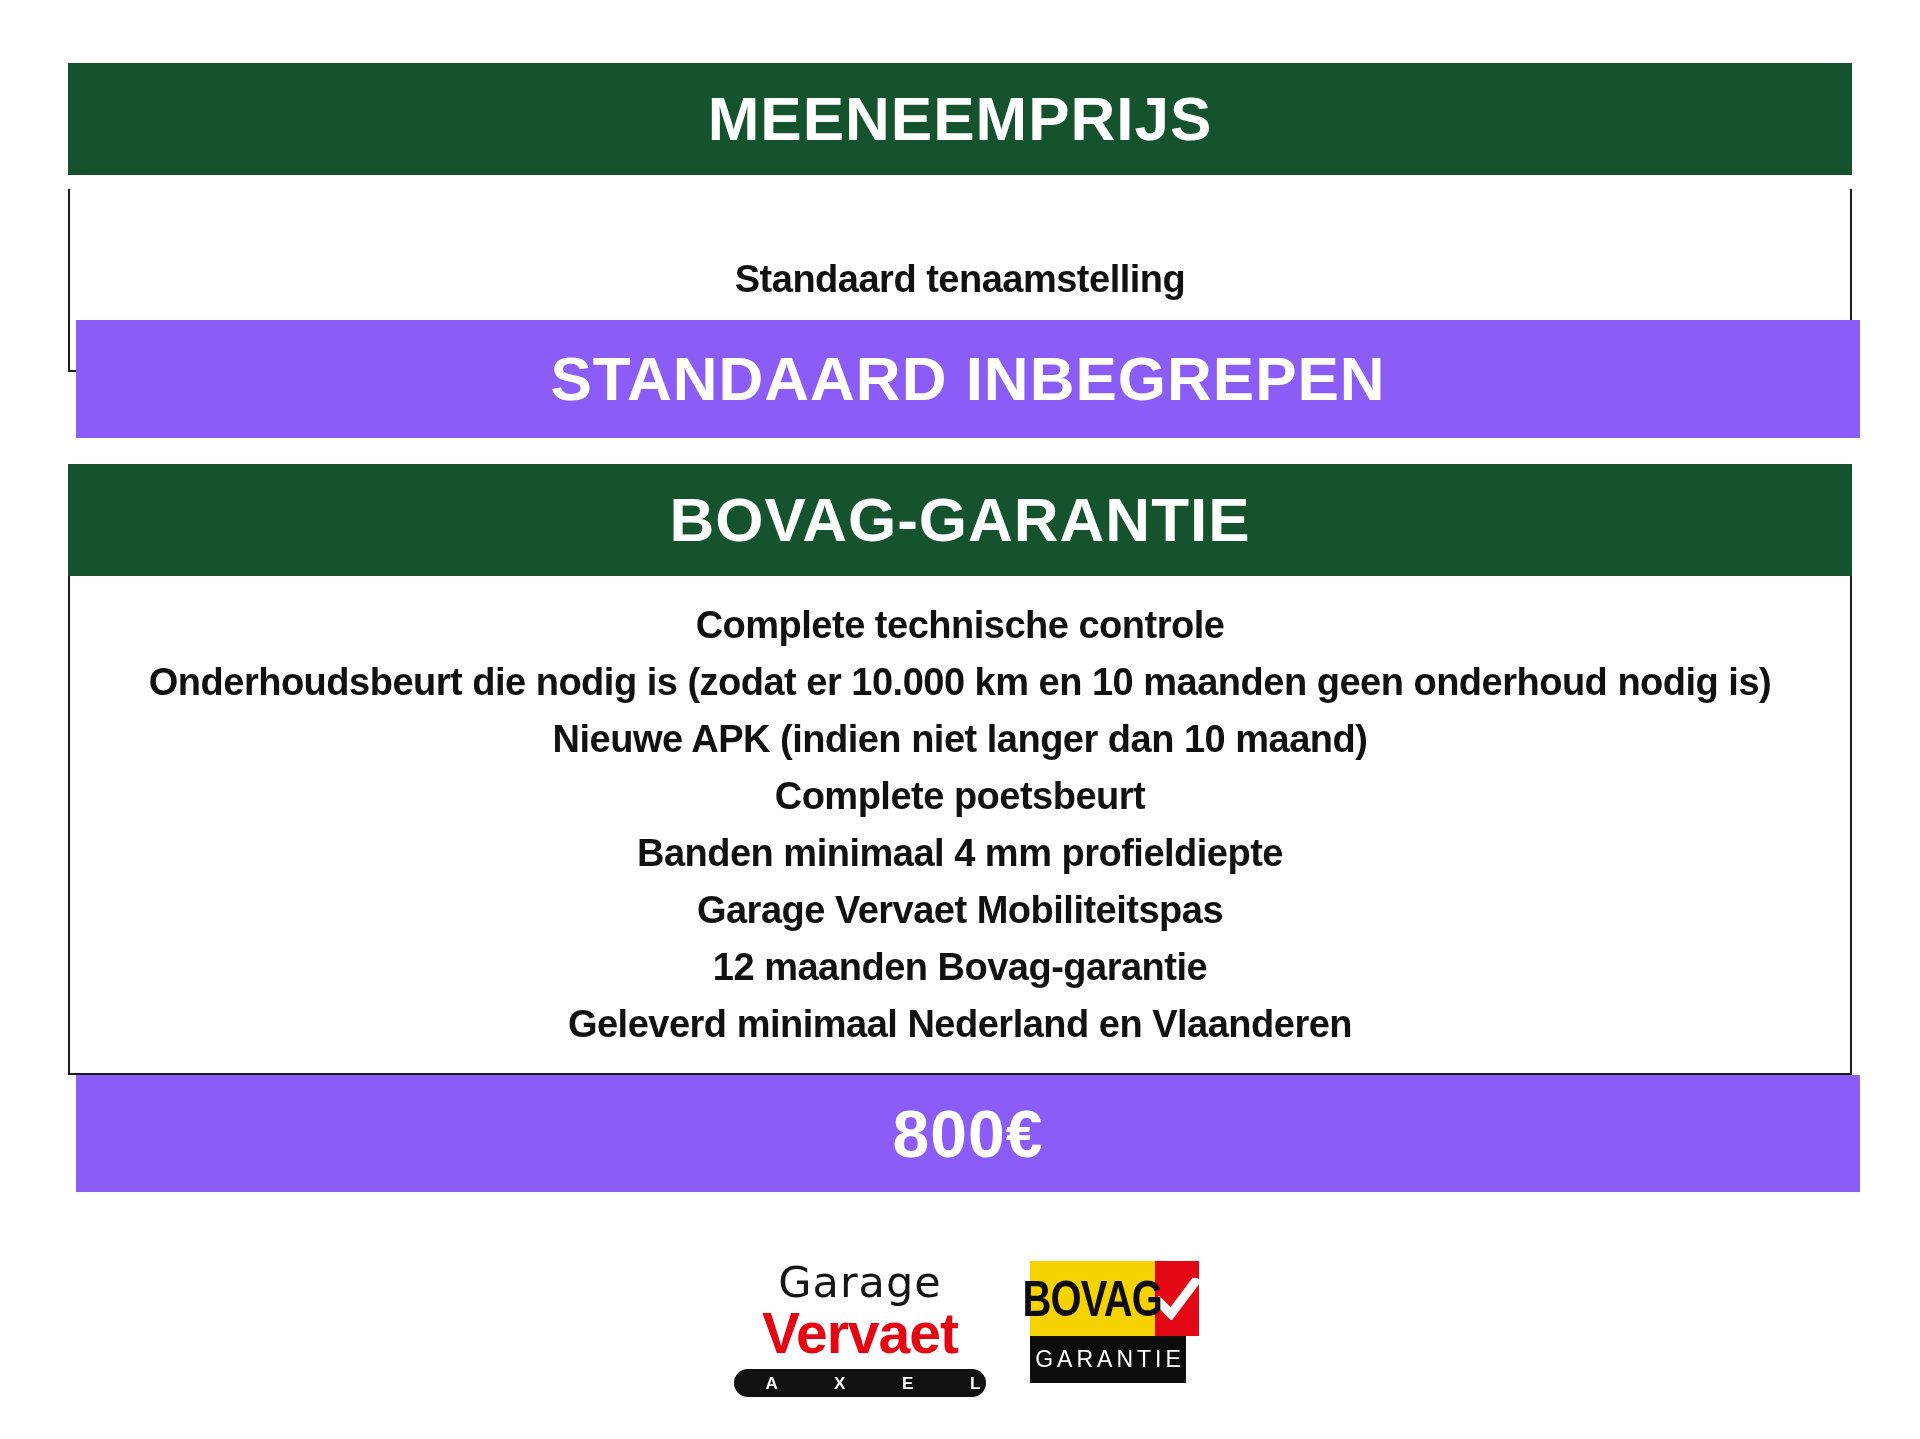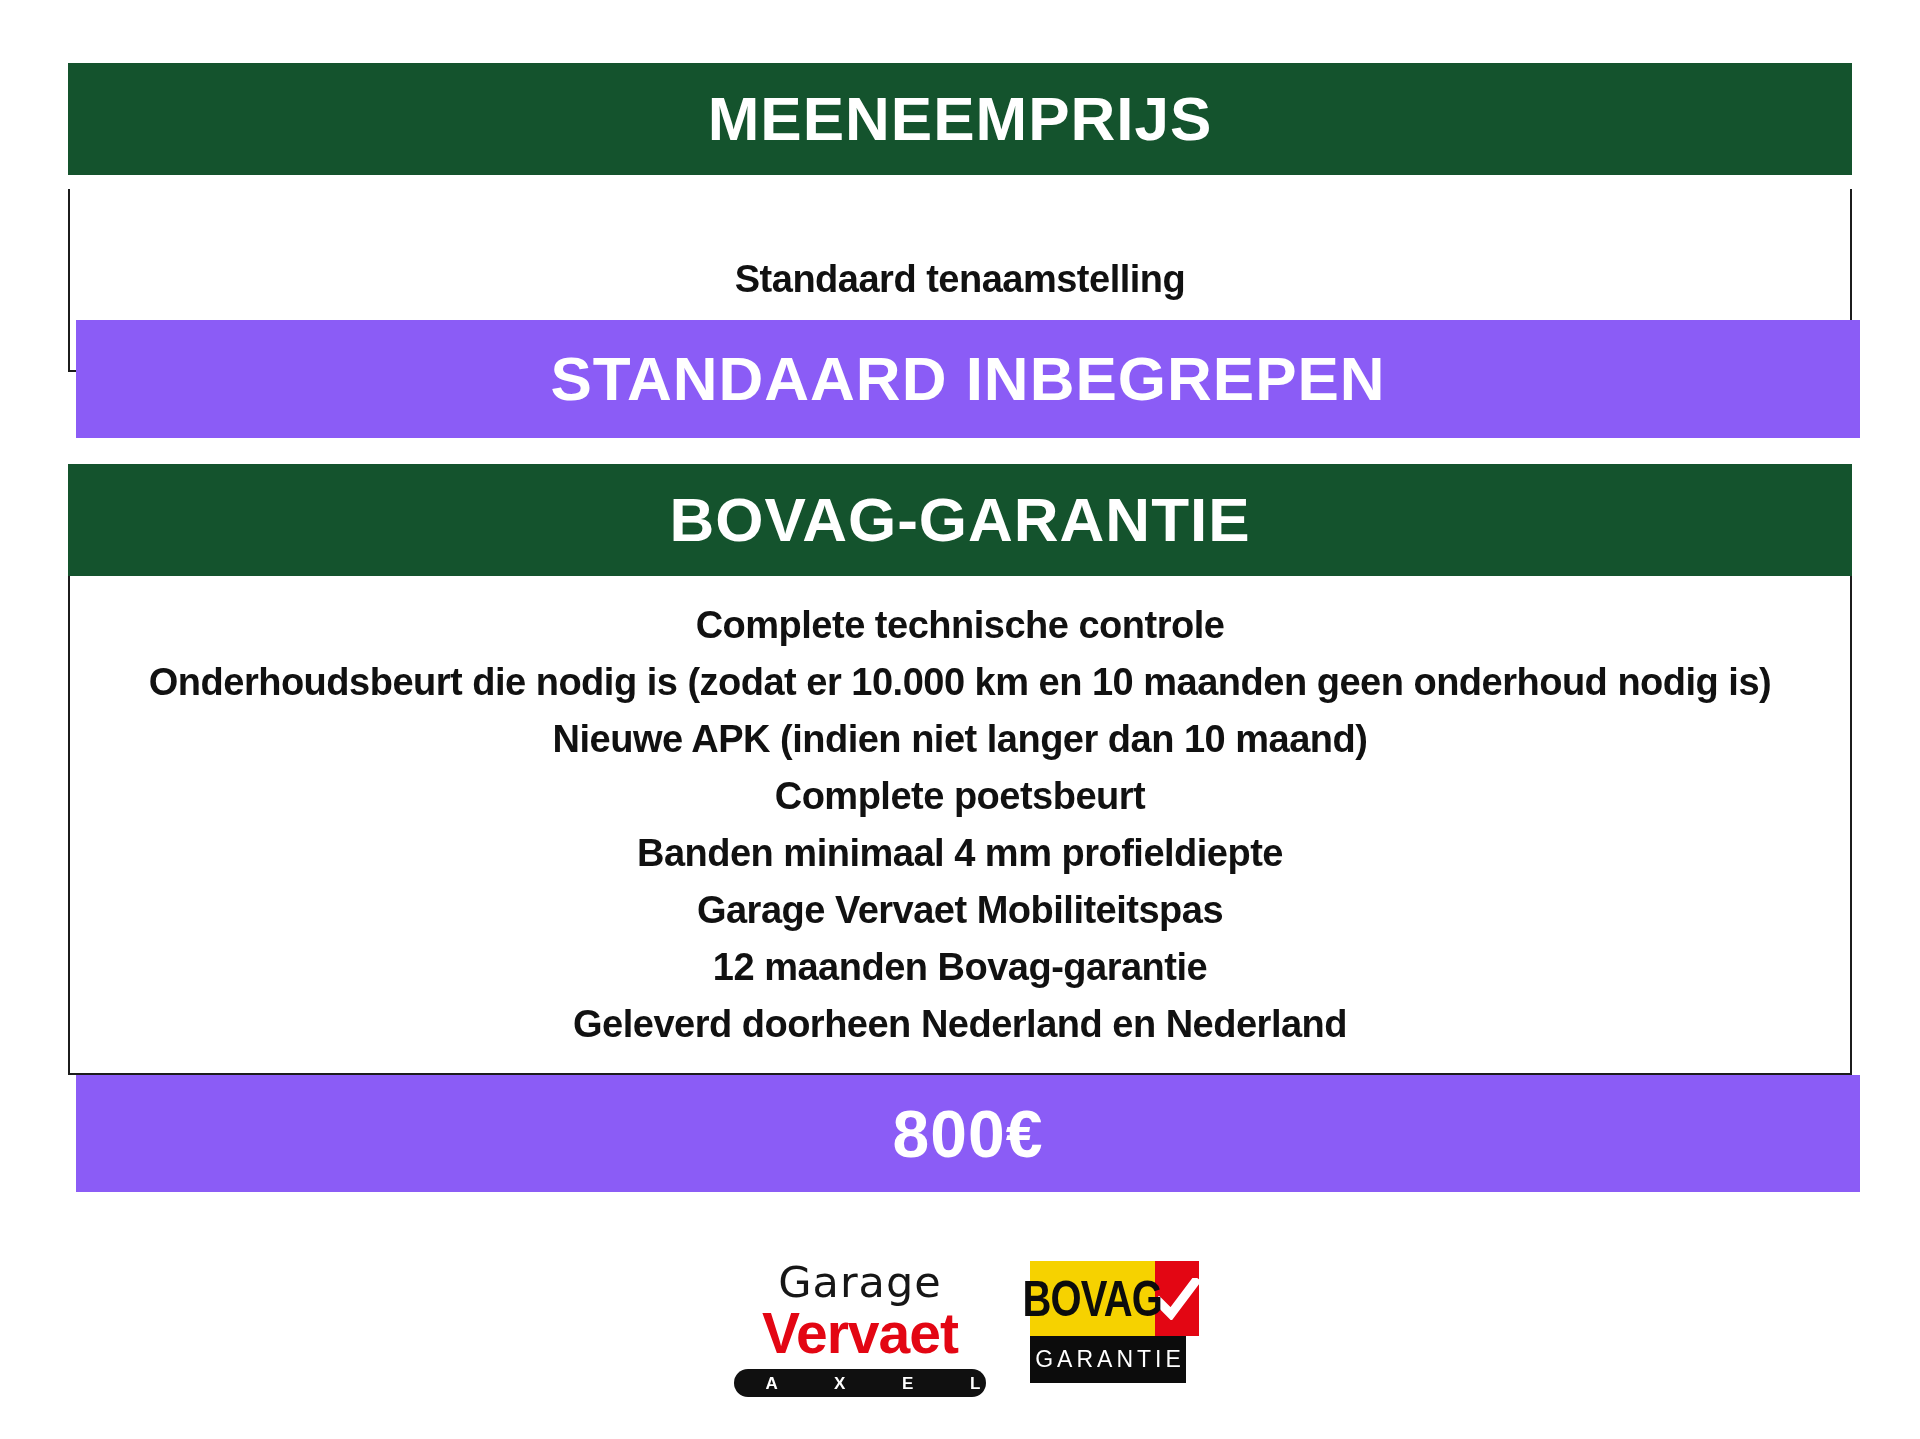--- a/index.html
+++ b/index.html
@@ -74,21 +74,21 @@
 </div>
 
 <div class="sec whitebox" style="top:576px;height:499px;">
   <div class="line">Complete technische controle</div>
   <div class="line">Onderhoudsbeurt die nodig is (zodat er 10.000 km en 10 maanden geen onderhoud nodig is)</div>
   <div class="line">Nieuwe APK (indien niet langer dan 10 maand)</div>
   <div class="line">Complete poetsbeurt</div>
   <div class="line">Banden minimaal 4 mm profieldiepte</div>
   <div class="line">Garage Vervaet Mobiliteitspas</div>
   <div class="line">12 maanden Bovag-garantie</div>
-  <div class="line">Geleverd doorheen Nederland en Nederland</div>
+  <div class="line">Geleverd minimaal Nederland en Vlaanderen</div>
 </div>
 
 <div class="sec band band-red" style="top:1075px;height:117px;">
   <div class="price-title">800€</div>
 </div>
 
 <div class="footer">
 
   <div class="vervaet">
     <div class="vervaet-garage">Garage</div>

